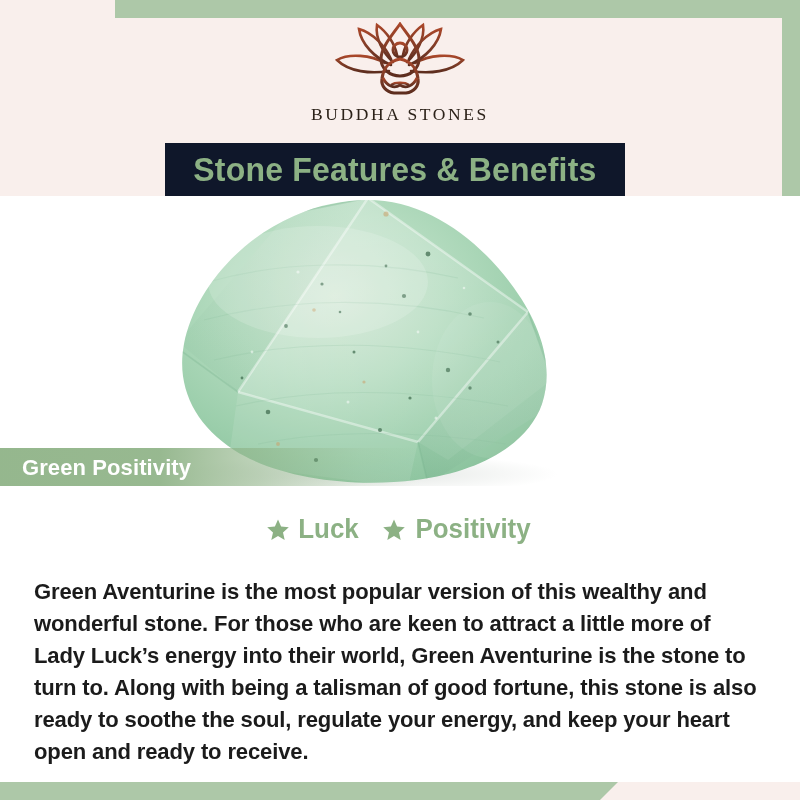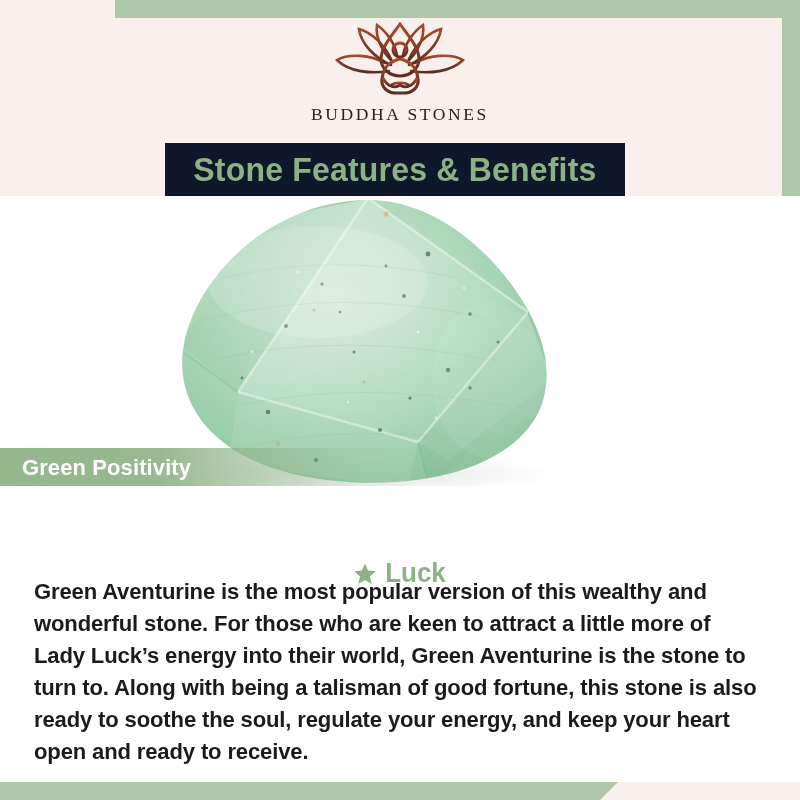--- a/index.html
+++ b/index.html
@@ -173,21 +173,20 @@
     width: 800px;
     display: flex;
     align-items: center;
     justify-content: center;
     gap: 22px;
   }
   .keyword {
     display: flex;
     align-items: center;
     gap: 7px;
-    margin-top: 44px;
   }
   .star {
     display: block;
     width: 24px;
     height: 24px;
     flex: 0 0 auto;
   }
   .keyword-label {
     font-family: "Liberation Sans Narrow", "Liberation Sans", sans-serif;
     font-weight: bold;
@@ -372,18 +371,24 @@
       </div>
     </div>
 
     <div class="keywords">
       <div class="keyword">
         <svg class="star" viewBox="0 0 24 24">
           <polygon points="12,1.5 15.1,8.6 22.8,9.3 17,14.4 18.7,22 12,18 5.3,22 7,14.4 1.2,9.3 8.9,8.6" fill="#8cb184"></polygon>
         </svg>
         <span class="keyword-label">Luck</span>
       </div>
+      <div class="keyword">
+        <svg class="star" viewBox="0 0 24 24">
+          <polygon points="12,1.5 15.1,8.6 22.8,9.3 17,14.4 18.7,22 12,18 5.3,22 7,14.4 1.2,9.3 8.9,8.6" fill="#8cb184"></polygon>
+        </svg>
+        <span class="keyword-label">Positivity</span>
+      </div>
     </div>
 
     <p class="description">Green Aventurine is the most popular version of this wealthy and wonderful stone. For those who are keen to attract a little more of Lady Luck’s energy into their world, Green Aventurine is the stone to turn to. Along with being a talisman of good fortune, this stone is also ready to soothe the soul, regulate your energy, and keep your heart open and ready to receive.</p>
 
   </div>
 </div>
 
 </body></html>

